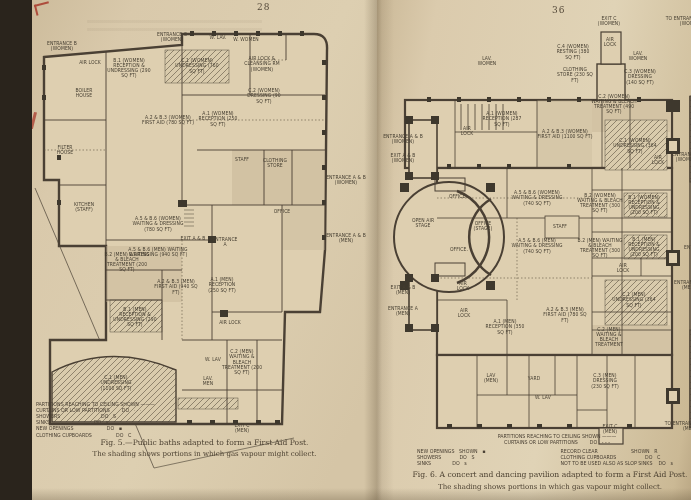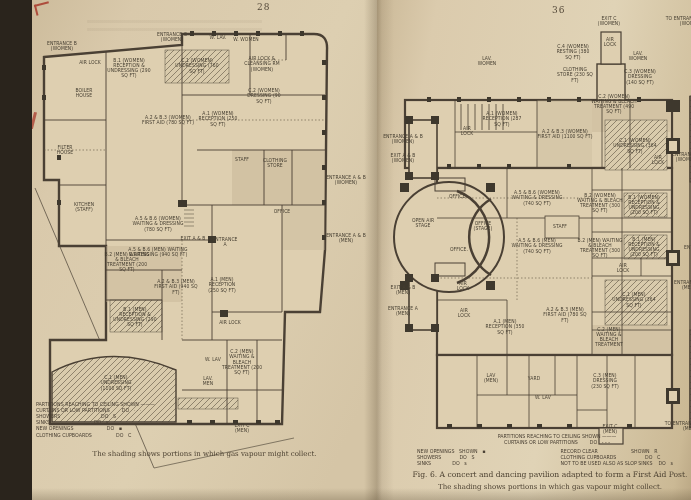--- a/index.html
+++ b/index.html
@@ -186,20 +186,21 @@
 
     <div class="legend-block legend-left">
         <div class="legend-line">PARTITIONS REACHING TO CEILING SHOWN ———</div>
         <div class="legend-line">CURTAINS OR LOW PARTITIONS        DO   · · ·</div>
         <div class="legend-line">SHOWERS                           DO   S</div>
         <div class="legend-line">SINKS                             DO   s</div>
         <div class="legend-line">NEW OPENINGS                      DO   ▪</div>
         <div class="legend-line">CLOTHING CUPBOARDS                DO   C</div>
       </div>
 
+    <div class="caption cap1 cap-l1">Fig. 5.—Public baths adapted to form a First Aid Post.</div>
     <div class="caption cap2 cap-l2">The shading shows portions in which gas vapour might collect.</div>
 
     <div class="red-mark rm1"></div>
     <div class="red-mark rm2"></div>
   </section>
 
   <section class="page page-right">
     <div class="page-num pn-right">36</div>
 
     <svg class="plan" width="346" height="500" viewBox="0 0 346 500">

